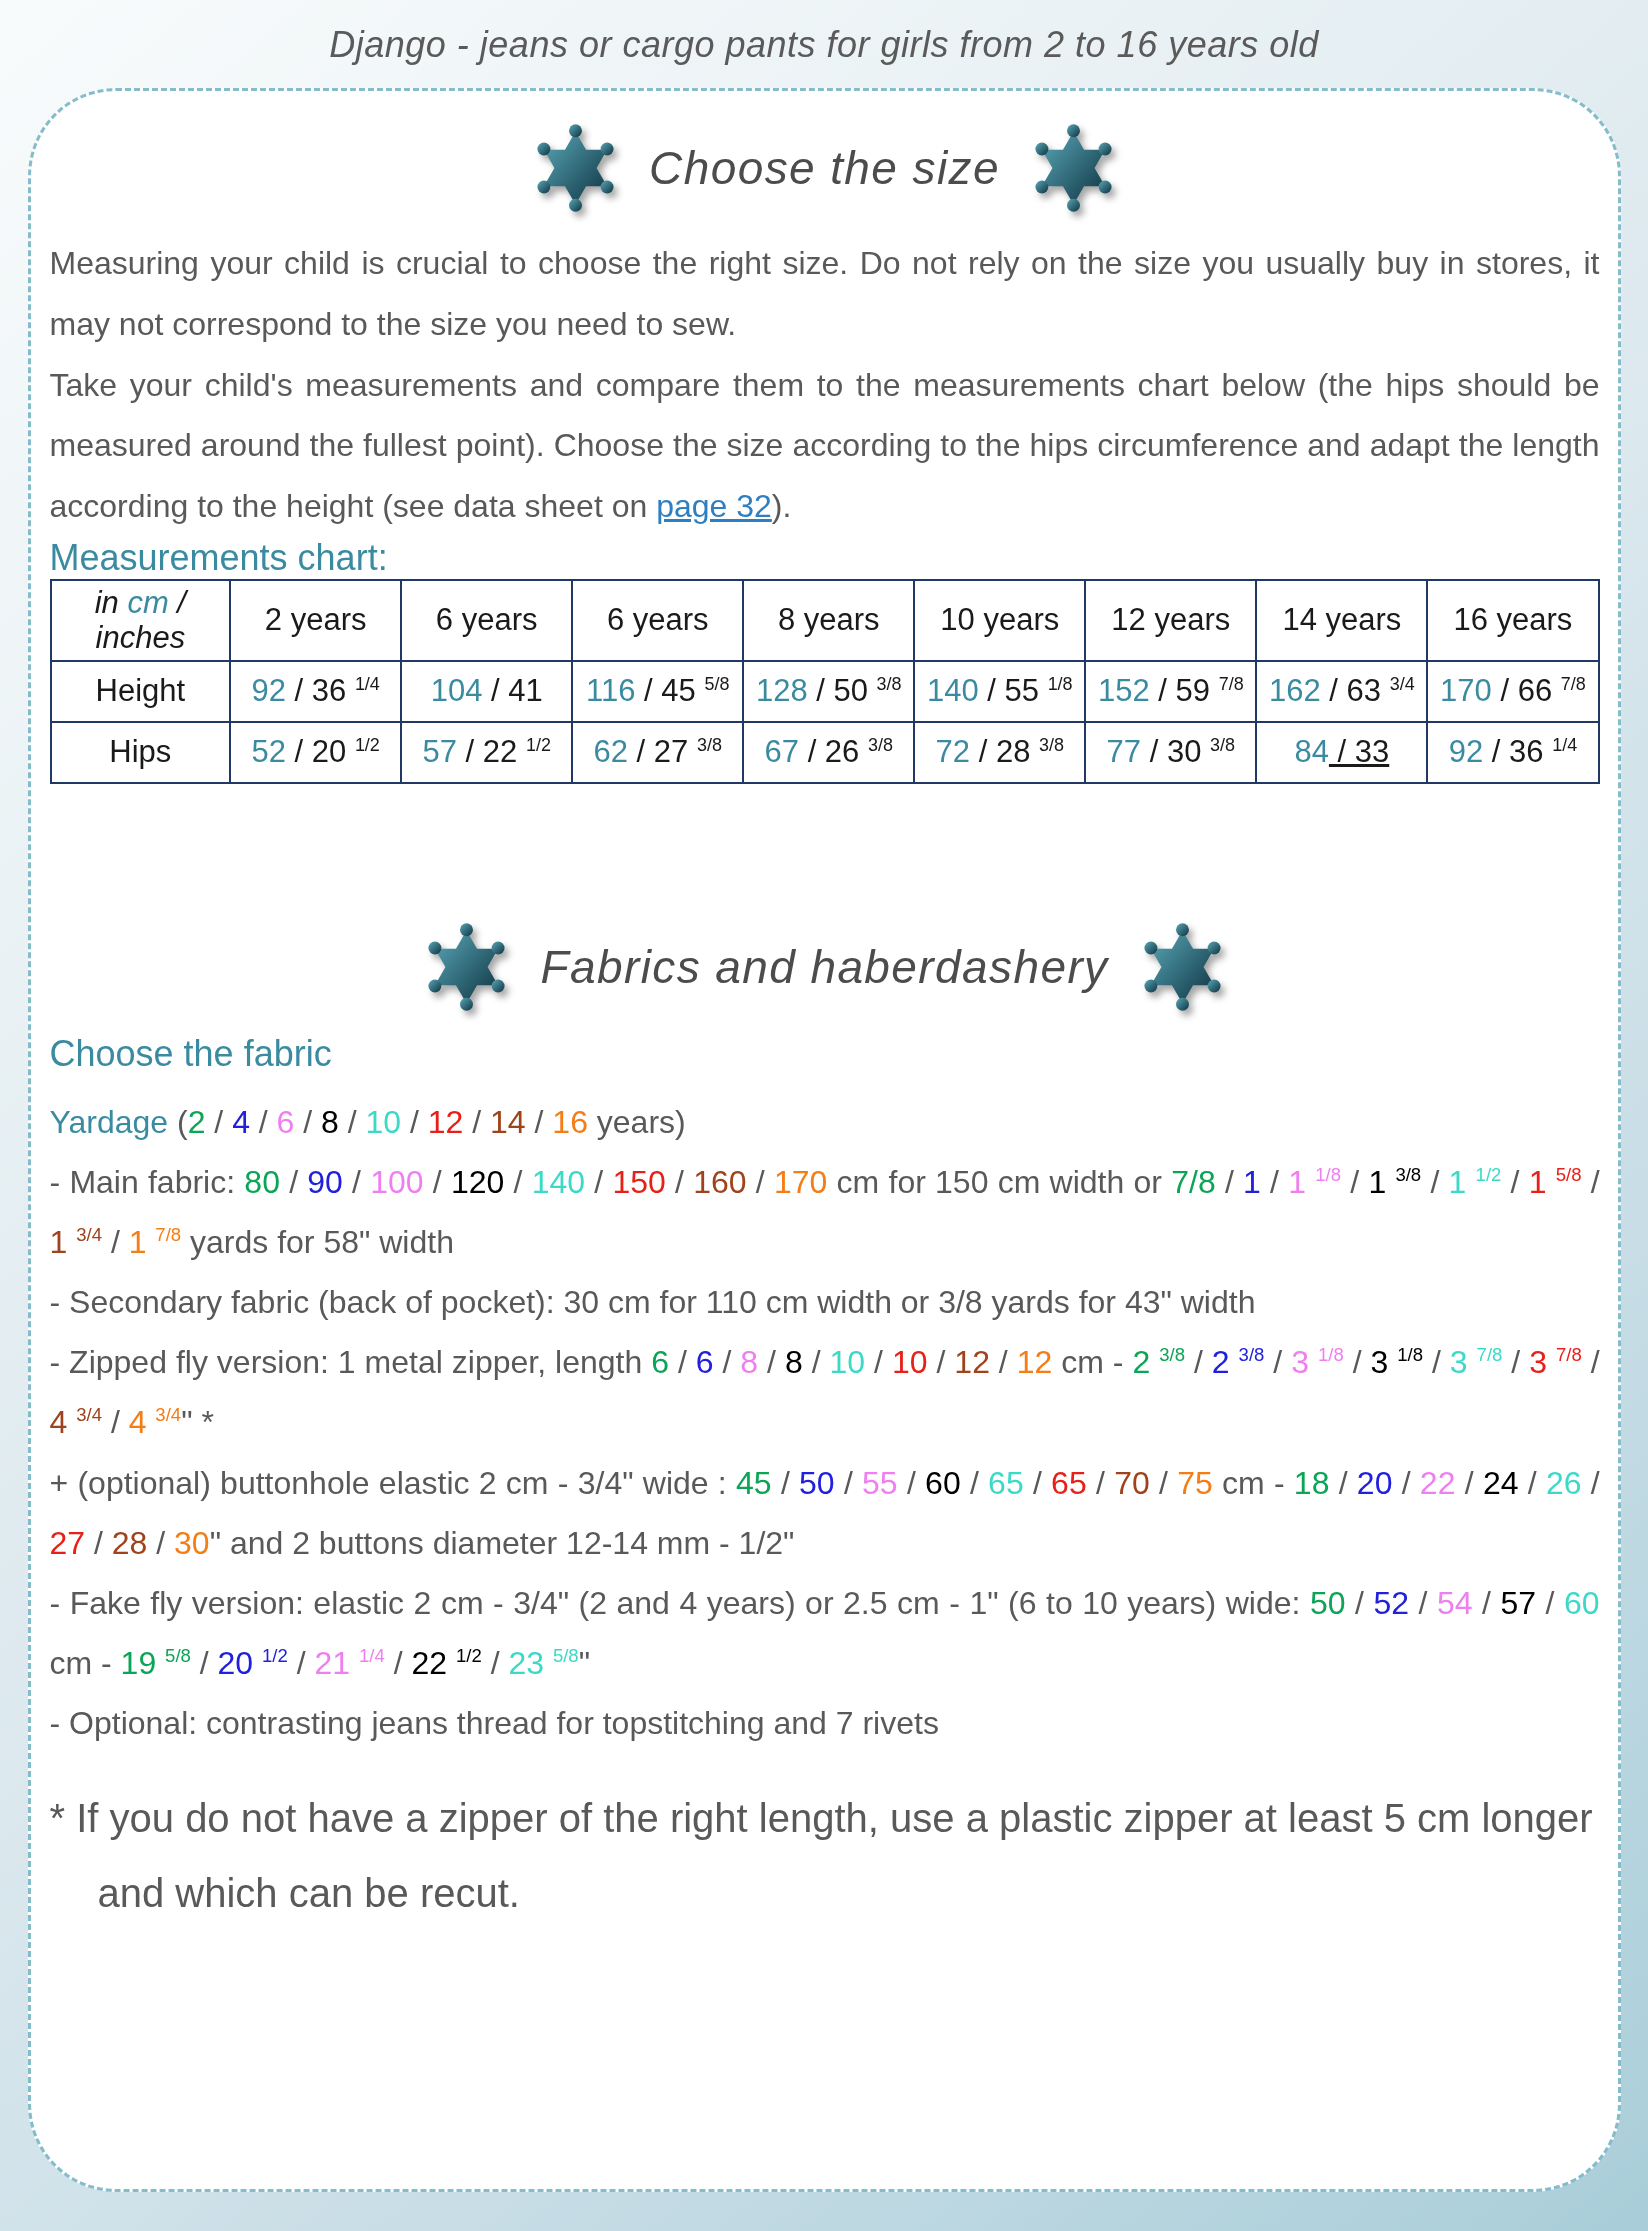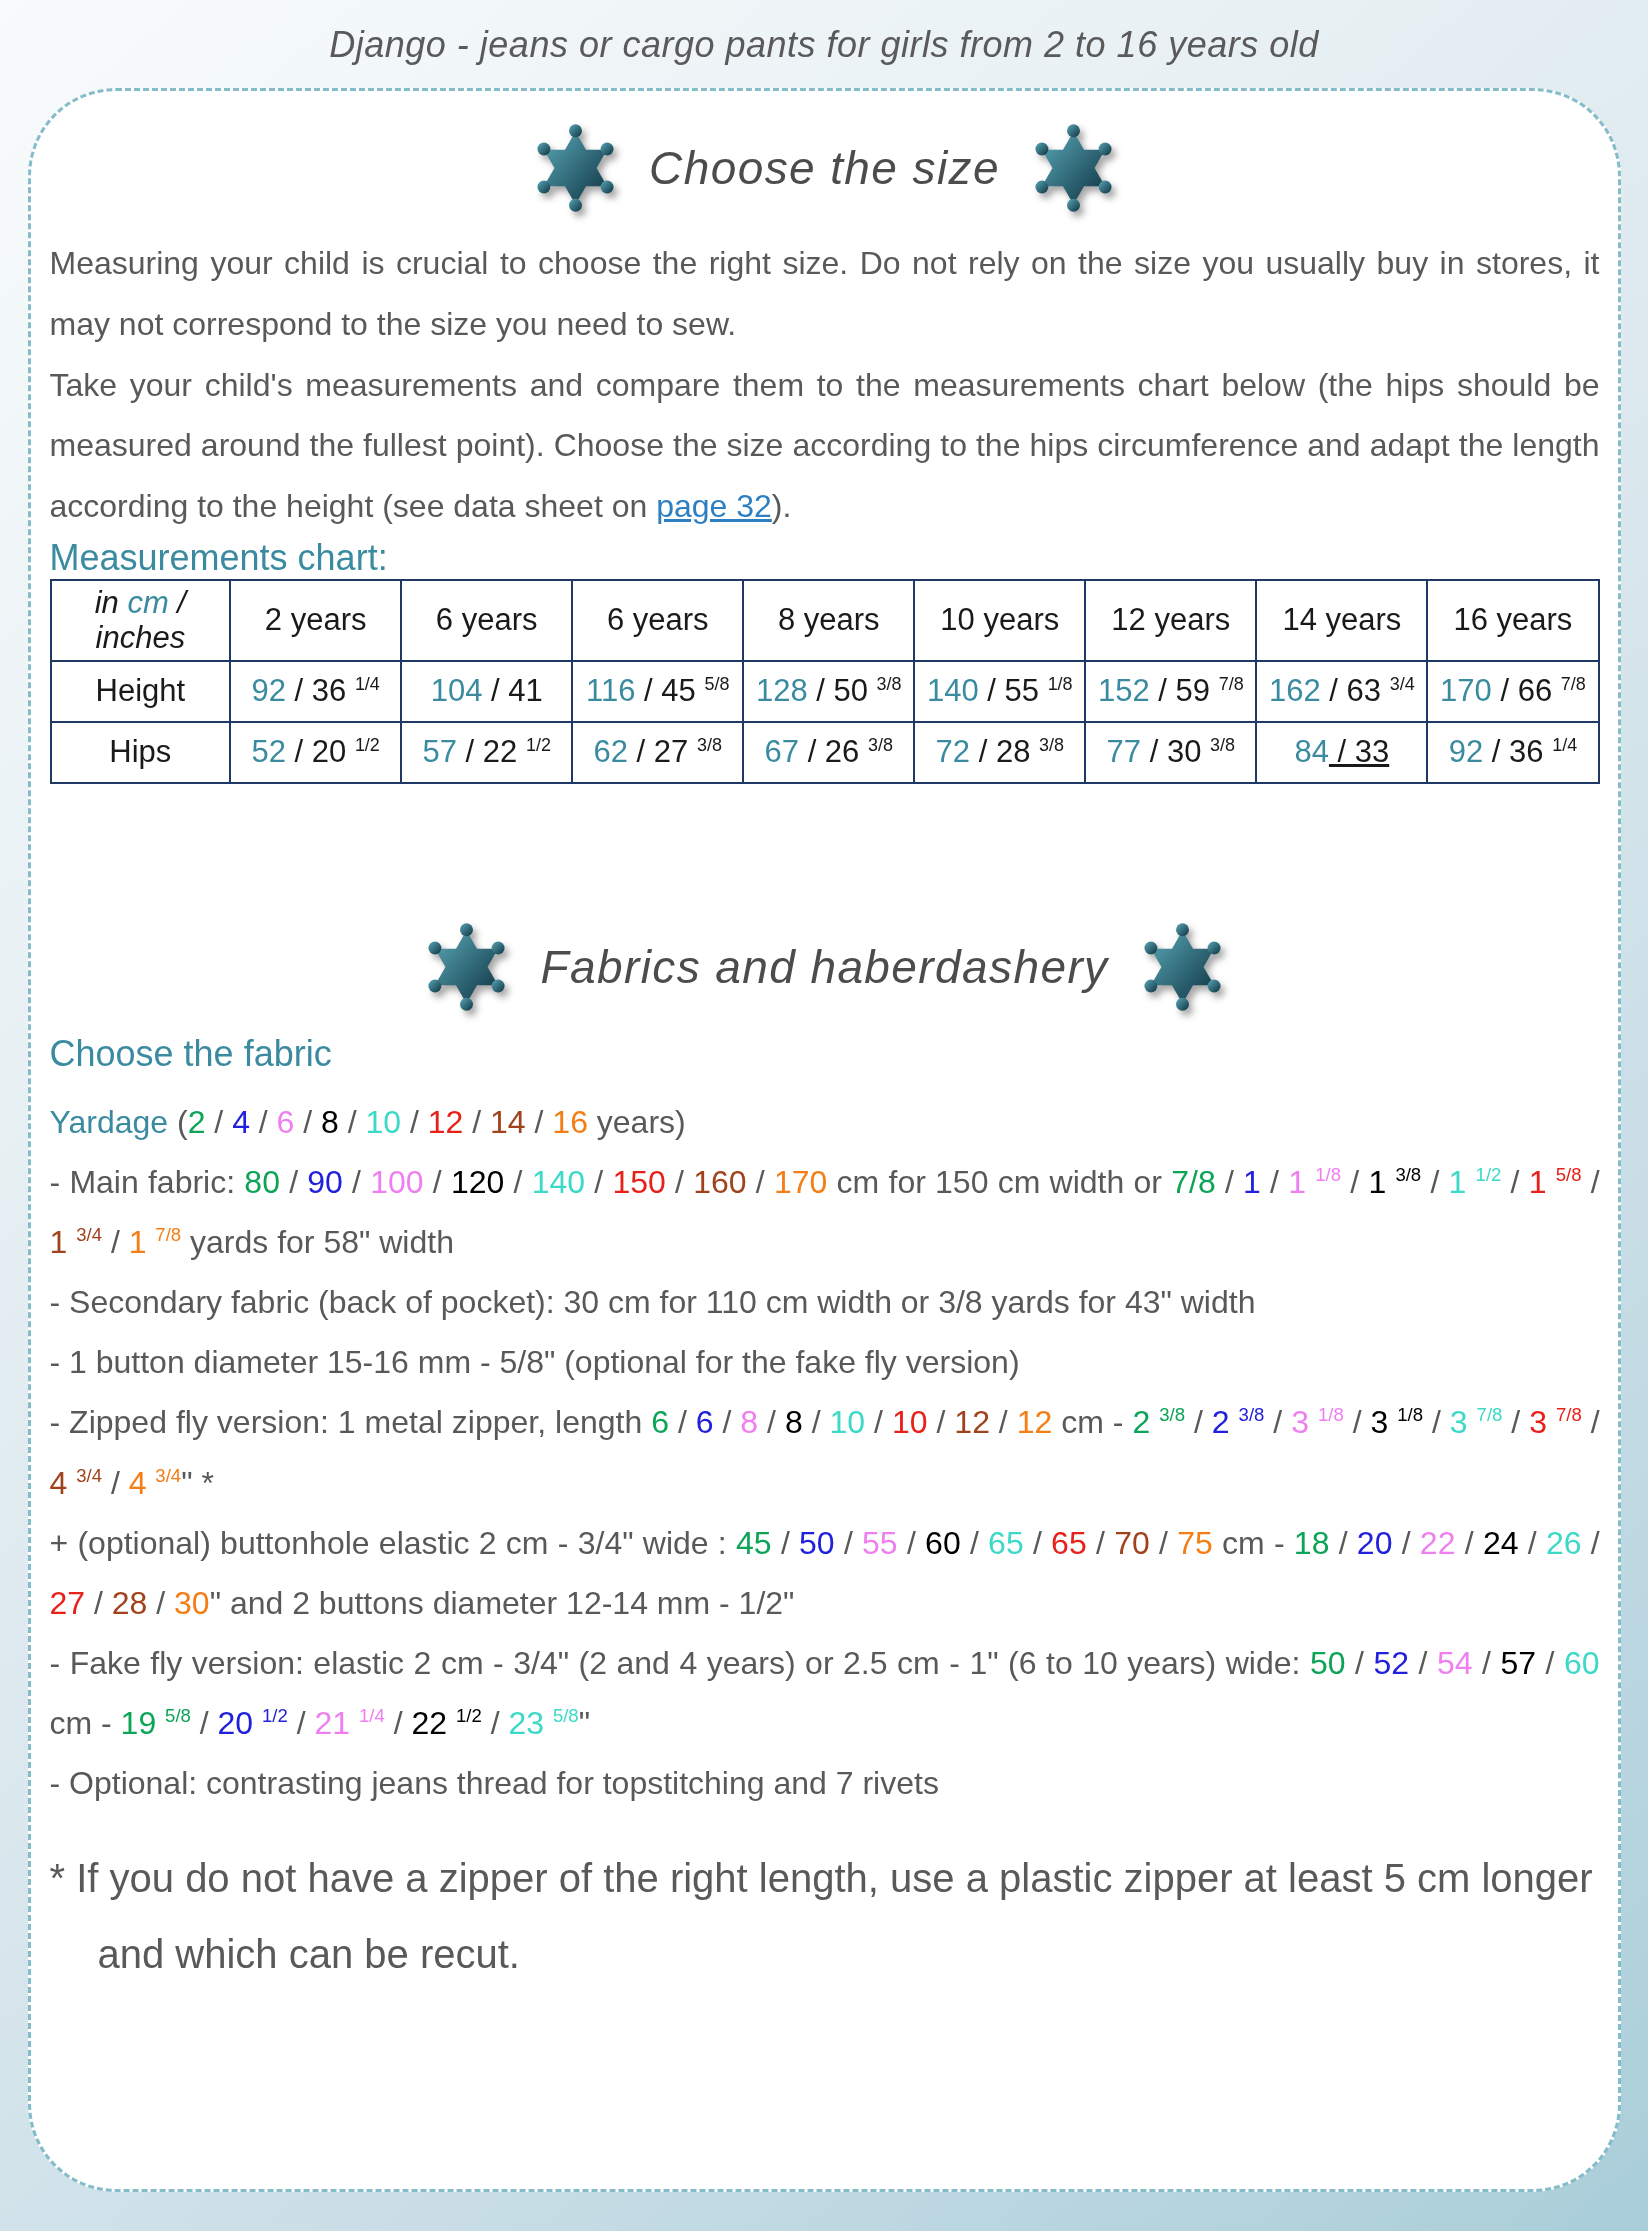--- a/index.html
+++ b/index.html
@@ -135,21 +135,20 @@
       </svg>
   </div>
 
   <h2 class="teal fabric-sub">Choose the fabric</h2>
 
 
   <div class="yardage">
     <p class="line"><span style="color: rgb(59, 139, 160);">Yardage</span><span style="color: rgb(89, 89, 89);"> (</span><span style="color: rgb(12, 164, 86);">2</span><span style="color: rgb(89, 89, 89);"> / </span><span style="color: rgb(33, 33, 221);">4</span><span style="color: rgb(89, 89, 89);"> / </span><span style="color: rgb(239, 127, 240);">6</span><span style="color: rgb(89, 89, 89);"> / </span><span style="color: rgb(0, 0, 0);">8</span><span style="color: rgb(89, 89, 89);"> / </span><span style="color: rgb(60, 217, 200);">10</span><span style="color: rgb(89, 89, 89);"> / </span><span style="color: rgb(232, 32, 26);">12</span><span style="color: rgb(89, 89, 89);"> / </span><span style="color: rgb(160, 67, 28);">14</span><span style="color: rgb(89, 89, 89);"> / </span><span style="color: rgb(245, 125, 21);">16</span><span style="color: rgb(89, 89, 89);"> years)</span></p>
     <p class="line"><span style="color: rgb(89, 89, 89);">- Main fabric: </span><span style="color: rgb(12, 164, 86);">80</span><span style="color: rgb(89, 89, 89);"> / </span><span style="color: rgb(33, 33, 221);">90</span><span style="color: rgb(89, 89, 89);"> / </span><span style="color: rgb(239, 127, 240);">100</span><span style="color: rgb(89, 89, 89);"> / </span><span style="color: rgb(0, 0, 0);">120</span><span style="color: rgb(89, 89, 89);"> / </span><span style="color: rgb(60, 217, 200);">140</span><span style="color: rgb(89, 89, 89);"> / </span><span style="color: rgb(232, 32, 26);">150</span><span style="color: rgb(89, 89, 89);"> / </span><span style="color: rgb(160, 67, 28);">160</span><span style="color: rgb(89, 89, 89);"> / </span><span style="color: rgb(245, 125, 21);">170</span><span style="color: rgb(89, 89, 89);"> cm for 150 cm width or </span><span style="color: rgb(12, 164, 86);">7/8</span><span style="color: rgb(89, 89, 89);"> / </span><span style="color: rgb(33, 33, 221);">1</span><span style="color: rgb(89, 89, 89);"> / </span><span style="color: rgb(239, 127, 240);">1 </span><sup style="color: rgb(239, 127, 240);">1/8</sup><span style="color: rgb(89, 89, 89);"> / </span><span style="color: rgb(0, 0, 0);">1 </span><sup style="color: rgb(0, 0, 0);">3/8</sup><span style="color: rgb(89, 89, 89);"> / </span><span style="color: rgb(60, 217, 200);">1 </span><sup style="color: rgb(60, 217, 200);">1/2</sup><span style="color: rgb(89, 89, 89);"> / </span><span style="color: rgb(232, 32, 26);">1 </span><sup style="color: rgb(232, 32, 26);">5/8</sup><span style="color: rgb(89, 89, 89);"> / </span><span style="color: rgb(160, 67, 28);">1 </span><sup style="color: rgb(160, 67, 28);">3/4</sup><span style="color: rgb(89, 89, 89);"> / </span><span style="color: rgb(245, 125, 21);">1 </span><sup style="color: rgb(245, 125, 21);">7/8</sup><span style="color: rgb(89, 89, 89);">  yards for 58" width</span></p>
     <p class="line"><span style="color: rgb(89, 89, 89);">- Secondary fabric (back of pocket): 30 cm for 110 cm width or 3/8 yards for 43" width</span></p>
-    <p class="line"><span style="color: rgb(89, 89, 89);">- 1 button diameter 15-16 mm - 5/8" (optional for the fake fly version)</span></p>
     <p class="line"><span style="color: rgb(89, 89, 89);">- Zipped fly version: 1 metal zipper, length </span><span style="color: rgb(12, 164, 86);">6</span><span style="color: rgb(89, 89, 89);"> / </span><span style="color: rgb(33, 33, 221);">6</span><span style="color: rgb(89, 89, 89);"> / </span><span style="color: rgb(239, 127, 240);">8</span><span style="color: rgb(89, 89, 89);"> / </span><span style="color: rgb(0, 0, 0);">8</span><span style="color: rgb(89, 89, 89);"> / </span><span style="color: rgb(60, 217, 200);">10</span><span style="color: rgb(89, 89, 89);"> / </span><span style="color: rgb(232, 32, 26);">10</span><span style="color: rgb(89, 89, 89);"> / </span><span style="color: rgb(160, 67, 28);">12</span><span style="color: rgb(89, 89, 89);"> / </span><span style="color: rgb(245, 125, 21);">12</span><span style="color: rgb(89, 89, 89);"> cm - </span><span style="color: rgb(12, 164, 86);">2 </span><sup style="color: rgb(12, 164, 86);">3/8</sup><span style="color: rgb(89, 89, 89);"> / </span><span style="color: rgb(33, 33, 221);">2 </span><sup style="color: rgb(33, 33, 221);">3/8</sup><span style="color: rgb(89, 89, 89);"> / </span><span style="color: rgb(239, 127, 240);">3 </span><sup style="color: rgb(239, 127, 240);">1/8</sup><span style="color: rgb(89, 89, 89);"> / </span><span style="color: rgb(0, 0, 0);">3 </span><sup style="color: rgb(0, 0, 0);">1/8</sup><span style="color: rgb(89, 89, 89);"> / </span><span style="color: rgb(60, 217, 200);">3 </span><sup style="color: rgb(60, 217, 200);">7/8</sup><span style="color: rgb(89, 89, 89);"> / </span><span style="color: rgb(232, 32, 26);">3 </span><sup style="color: rgb(232, 32, 26);">7/8</sup><span style="color: rgb(89, 89, 89);"> / </span><span style="color: rgb(160, 67, 28);">4 </span><sup style="color: rgb(160, 67, 28);">3/4</sup><span style="color: rgb(89, 89, 89);"> / </span><span style="color: rgb(245, 125, 21);">4 </span><sup style="color: rgb(245, 125, 21);">3/4</sup><span style="color: rgb(89, 89, 89);">" *</span></p>
     <p class="line"><span style="color: rgb(89, 89, 89);">+ (optional) buttonhole elastic 2 cm - 3/4" wide : </span><span style="color: rgb(12, 164, 86);">45</span><span style="color: rgb(89, 89, 89);"> / </span><span style="color: rgb(33, 33, 221);">50</span><span style="color: rgb(89, 89, 89);"> / </span><span style="color: rgb(239, 127, 240);">55</span><span style="color: rgb(89, 89, 89);"> / </span><span style="color: rgb(0, 0, 0);">60</span><span style="color: rgb(89, 89, 89);"> / </span><span style="color: rgb(60, 217, 200);">65</span><span style="color: rgb(89, 89, 89);"> / </span><span style="color: rgb(232, 32, 26);">65</span><span style="color: rgb(89, 89, 89);"> / </span><span style="color: rgb(160, 67, 28);">70</span><span style="color: rgb(89, 89, 89);"> / </span><span style="color: rgb(245, 125, 21);">75</span><span style="color: rgb(89, 89, 89);"> cm - </span><span style="color: rgb(12, 164, 86);">18</span><span style="color: rgb(89, 89, 89);"> / </span><span style="color: rgb(33, 33, 221);">20</span><span style="color: rgb(89, 89, 89);"> / </span><span style="color: rgb(239, 127, 240);">22</span><span style="color: rgb(89, 89, 89);"> / </span><span style="color: rgb(0, 0, 0);">24</span><span style="color: rgb(89, 89, 89);"> / </span><span style="color: rgb(60, 217, 200);">26</span><span style="color: rgb(89, 89, 89);"> / </span><span style="color: rgb(232, 32, 26);">27</span><span style="color: rgb(89, 89, 89);"> / </span><span style="color: rgb(160, 67, 28);">28</span><span style="color: rgb(89, 89, 89);"> / </span><span style="color: rgb(245, 125, 21);">30</span><span style="color: rgb(89, 89, 89);">" and 2 buttons diameter 12-14 mm - 1/2"</span></p>
     <p class="line"><span style="color: rgb(89, 89, 89);">- Fake fly version: elastic 2 cm - 3/4" (2 and 4 years) or 2.5 cm - 1" (6 to 10 years) wide: </span><span style="color: rgb(12, 164, 86);">50</span><span style="color: rgb(89, 89, 89);"> / </span><span style="color: rgb(33, 33, 221);">52</span><span style="color: rgb(89, 89, 89);"> / </span><span style="color: rgb(239, 127, 240);">54</span><span style="color: rgb(89, 89, 89);"> / </span><span style="color: rgb(0, 0, 0);">57</span><span style="color: rgb(89, 89, 89);"> / </span><span style="color: rgb(60, 217, 200);">60</span><span style="color: rgb(89, 89, 89);"> cm - </span><span style="color: rgb(12, 164, 86);">19 </span><sup style="color: rgb(12, 164, 86);">5/8</sup><span style="color: rgb(89, 89, 89);"> / </span><span style="color: rgb(33, 33, 221);">20 </span><sup style="color: rgb(33, 33, 221);">1/2</sup><span style="color: rgb(89, 89, 89);"> / </span><span style="color: rgb(239, 127, 240);">21 </span><sup style="color: rgb(239, 127, 240);">1/4</sup><span style="color: rgb(89, 89, 89);"> / </span><span style="color: rgb(0, 0, 0);">22 </span><sup style="color: rgb(0, 0, 0);">1/2</sup><span style="color: rgb(89, 89, 89);"> / </span><span style="color: rgb(60, 217, 200);">23 </span><sup style="color: rgb(60, 217, 200);">5/8</sup><span style="color: rgb(89, 89, 89);">"</span></p>
     <p class="line"><span style="color: rgb(89, 89, 89);">- Optional: contrasting jeans thread for topstitching and 7 rivets</span></p>
   </div>
 
   <p class="footnote">* If you do not have a zipper of the right length, use a plastic zipper at least 5 cm longer and which can be recut.</p>
 
 </div>
 

